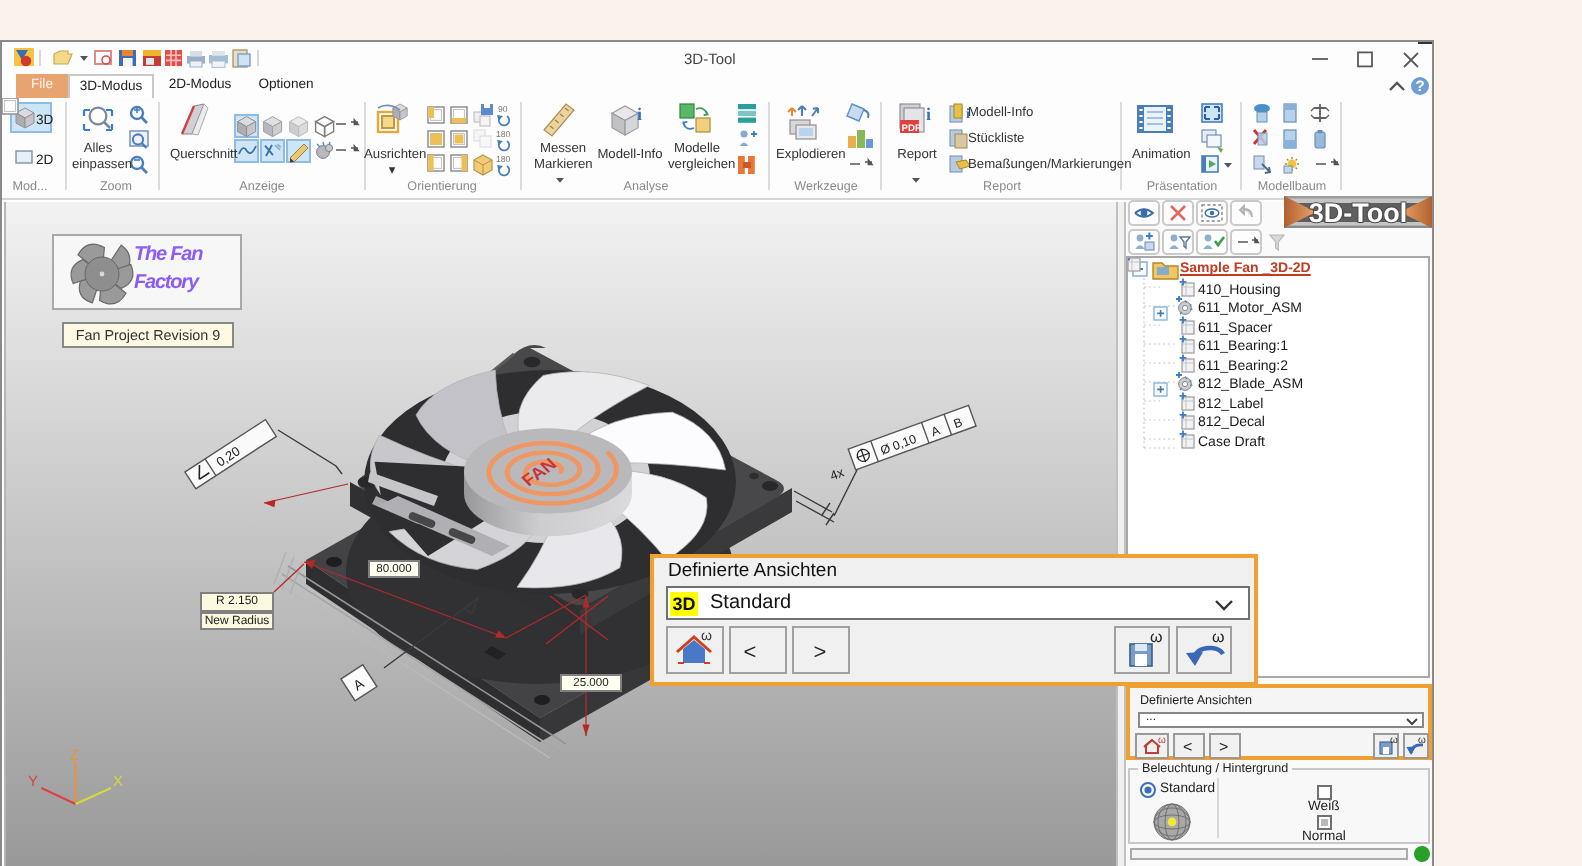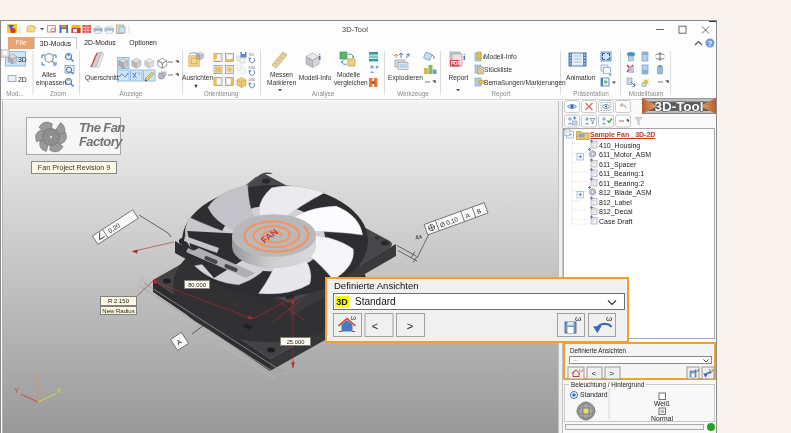--- a/index.html
+++ b/index.html
@@ -529,21 +529,21 @@
           <path d="M22 18 L30 6 Q36 10 32 18 Z"></path>
           <path d="M22 18 L34 14 Q37 21 30 24 Z"></path>
           <path d="M22 18 L32 26 Q28 33 21 29 Z"></path>
           <path d="M22 18 L18 30 Q11 28 13 21 Z"></path>
           <path d="M22 18 L10 22 Q7 15 14 12 Z"></path>
           <path d="M22 18 L12 10 Q16 3 23 7 Z"></path>
         </g>
         <circle cx="22" cy="18" r="8.5" fill="#8e8e8e" stroke="#666" stroke-width="0.5"></circle>
         <circle cx="22" cy="18" r="1.2" fill="#d8d8d8"></circle>
       </svg>
-      <div class="abs" style="left:52px;top:3px;width:54px;font-size:13px;font-weight:bold;font-style:italic;color:#737373;line-height:14px;letter-spacing:-0.6px;white-space:nowrap;font-family:'Liberation Sans';">The Fan<br>Factory</div>
+      <div class="abs" style="left:40px;top:3px;width:54px;font-size:10px;font-weight:bold;font-style:italic;color:#8b5cf6;line-height:14px;letter-spacing:-0.6px;white-space:nowrap;font-family:'Liberation Sans';">The Fan<br>Factory</div>
     </div>
     <div class="abs" style="left:28px;top:60px;width:86px;height:13px;background:#fdf9e2;border:1px solid #888;font-size:7.2px;color:#333;text-align:center;line-height:11.5px;">Fan Project Revision 9</div>
 
     <div class="box" style="left:181px;top:179px;width:26px;height:9px;font-size:5.8px;color:#222;text-align:center;line-height:8px;background:#fffef0;">80.000</div>
     <div class="box" style="left:277px;top:236px;width:31px;height:9px;font-size:5.8px;color:#222;text-align:center;line-height:8px;background:#fffef0;">25.000</div>
     <div class="box" style="left:97px;top:195px;width:37px;height:9.5px;font-size:6px;color:#222;text-align:center;line-height:8.5px;background:#fdf8e0;">R 2.150</div>
     <div class="box" style="left:97px;top:204.5px;width:37px;height:9.5px;font-size:6px;color:#222;text-align:center;line-height:8.5px;background:#fdf8e0;">New Radius</div>
 
     <div class="abs" style="left:322px;top:176px;width:304px;height:66px;border:2.5px solid #f0a030;background:#f0f0f0;z-index:50;">
       <div class="abs" style="left:7px;top:1px;font-size:9.5px;color:#111;">Definierte Ansichten</div>

